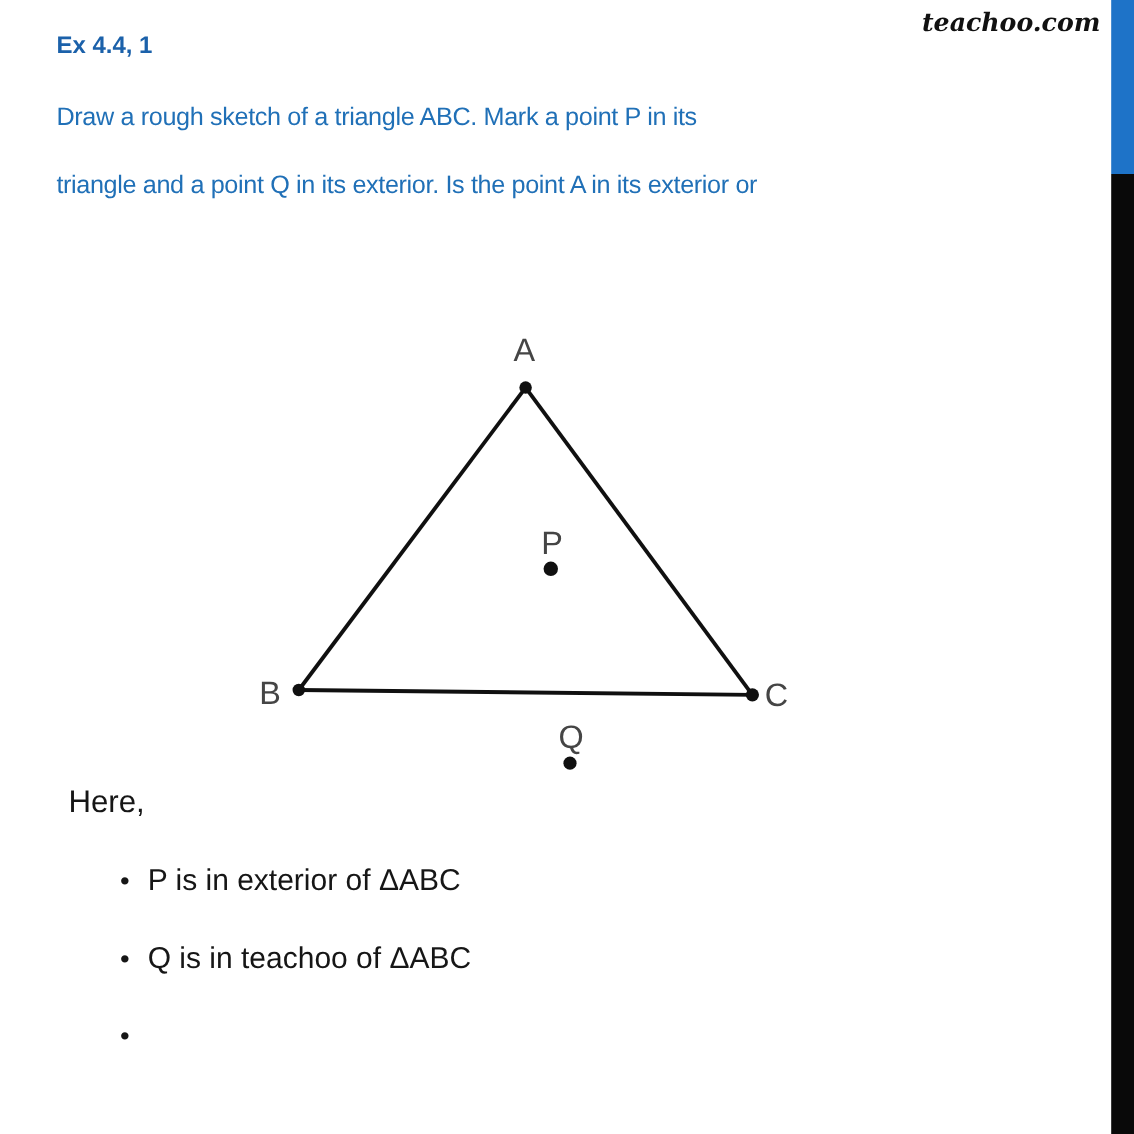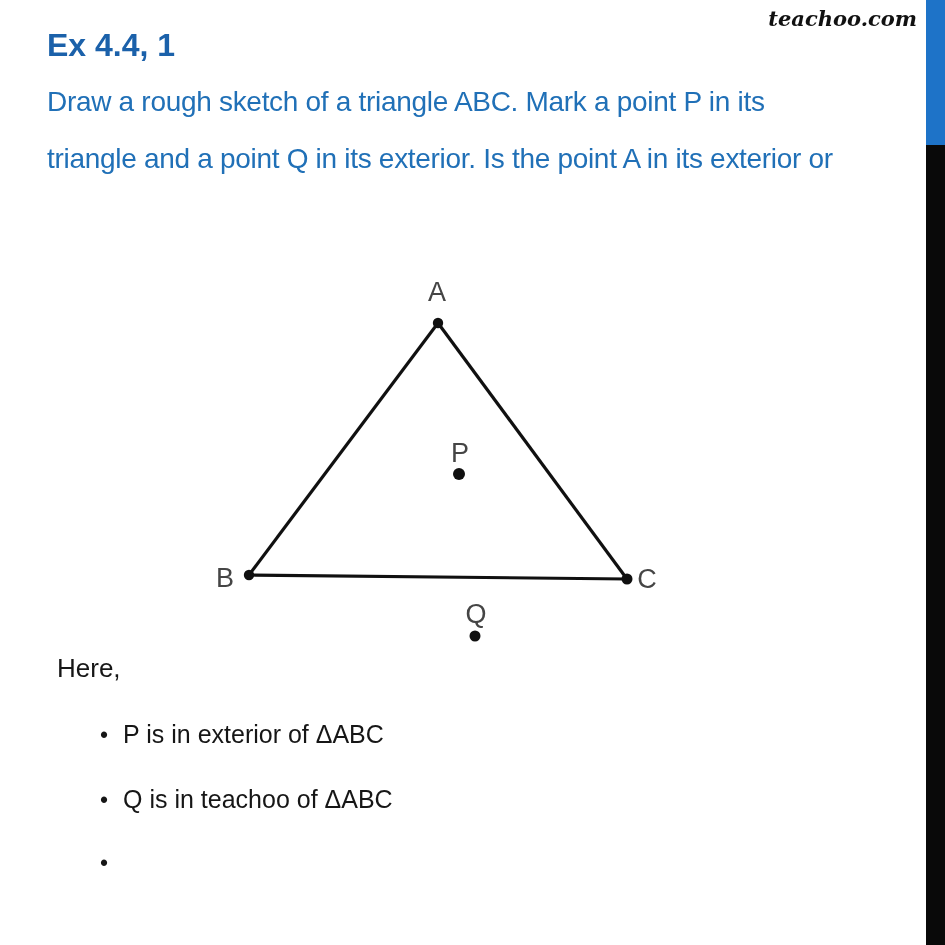--- a/index.html
+++ b/index.html
@@ -21,29 +21,29 @@
     font-weight: bold;
     font-size: 21px;
     color: #111111;
     letter-spacing: 0px;
     white-space: nowrap;
   }
   .title {
     position: absolute;
     left: 47px;
     top: 27px;
-    font-size: 32px;
+    font-size: 20px;
     font-weight: bold;
     color: #1b61aa;
     white-space: nowrap;
   }
   .qline {
     position: absolute;
     left: 47px;
-    font-size: 28px;
+    font-size: 21px;
     letter-spacing: -0.3px;
     color: #2070b7;
     white-space: nowrap;
   }
   .qline1 { top: 86px; }
   .qline2 { top: 143px; }
   .qline3 { top: 201px; }
   .diagram {
     position: absolute;
     left: 180px;

